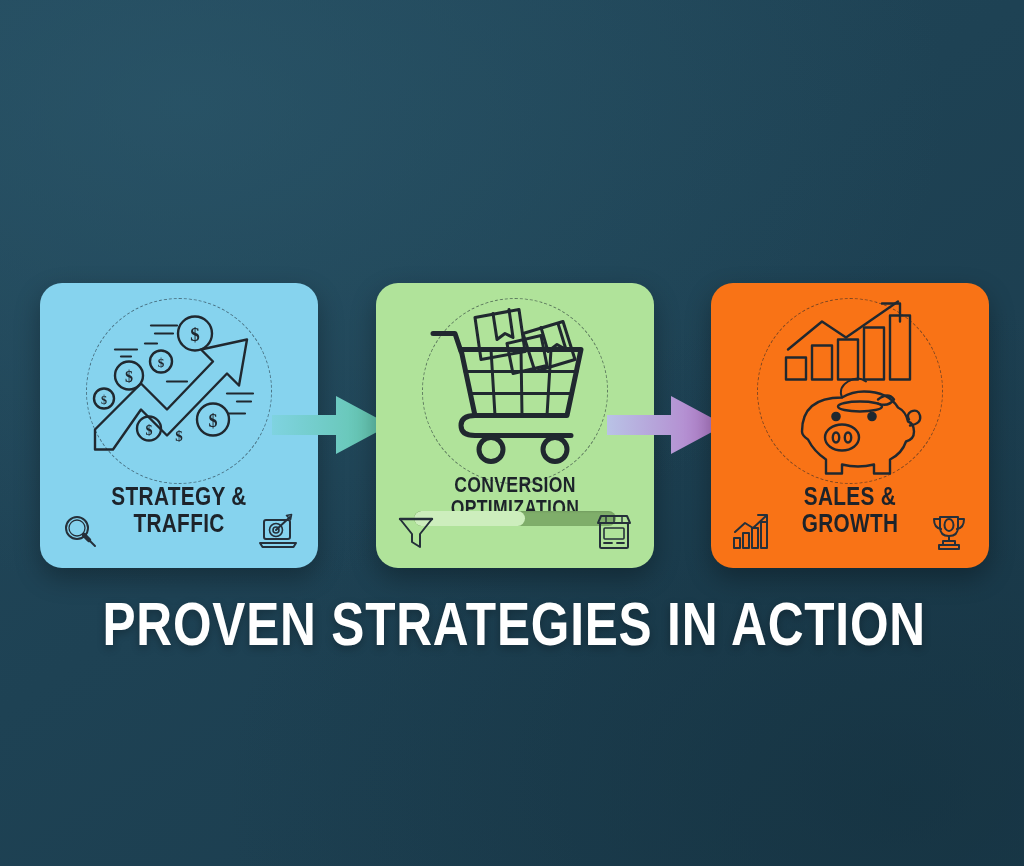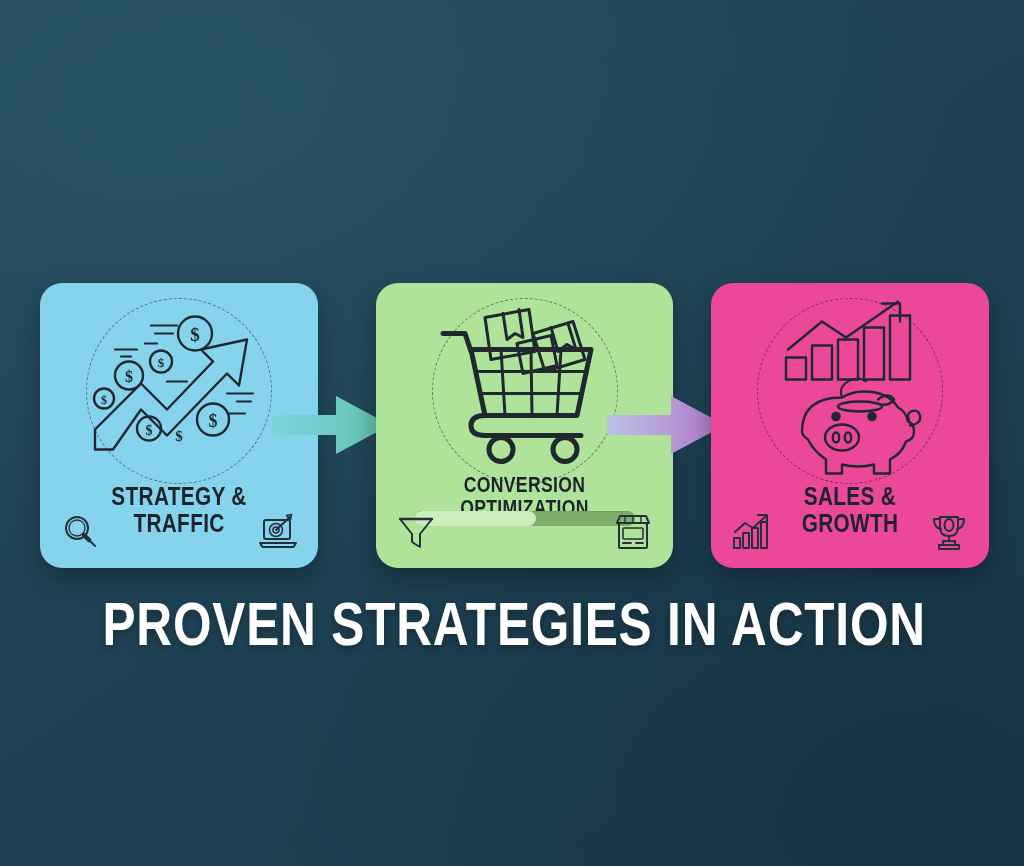--- a/index.html
+++ b/index.html
@@ -22,21 +22,21 @@
 
   
   .card{
     position:absolute;
     width:278px;height:285px;
     border-radius:22px;
     box-shadow:0 10px 26px rgba(0,0,0,.30);
     overflow:hidden;
   }
   .card-1{left:40px;  top:283px; background:#86d3ee;}
-  .card-2{left:376px; top:283px; background:#b0e39a;padding-left:19px;}
+  .card-2{left:376px; top:283px; background:#b0e39a;}
   .card-3{left:711px; top:283px; background:#cbb6ec;}
 
   .card-inner{position:absolute;inset:0;}
 
   
   .dashed-circle{
     position:absolute;left:50%;top:108px;transform:translate(-50%,-50%);
     width:186px;height:186px;border-radius:50%;
     border:1.6px dashed rgba(25,35,45,.55);
     box-sizing:border-box;
@@ -269,21 +269,21 @@
       <defs>
         <linearGradient id="g2" x1="0" y1="0" x2="1" y2="0">
           <stop offset="0%" stop-color="#b9c3e6"></stop>
           <stop offset="100%" stop-color="#b276c8"></stop>
         </linearGradient>
       </defs>
       <path d="M0 19 H64 V0 L118 29 L64 58 V39 H0 Z" fill="url(#g2)"></path>
     </svg>
   </div>
 
-  <div class="card card-3" style="background: #ec4899;">
+  <div class="card card-3" style="background: #f97316;">
     <div class="card-inner">
 
       <div class="dashed-circle"></div>
 
       <div class="hero">
         <svg width="200" height="175" viewBox="0 0 200 175" fill="none" stroke="#20282f" stroke-width="2.4" stroke-linejoin="round" stroke-linecap="round">
 
           <rect x="36" y="54" width="20" height="22"></rect>
           <rect x="62" y="42" width="20" height="34"></rect>
           <rect x="88" y="36" width="20" height="40"></rect>

